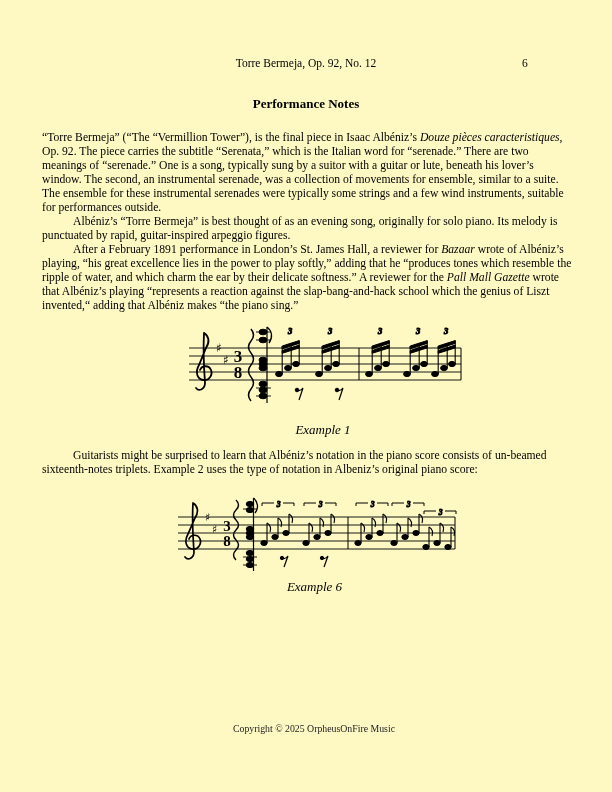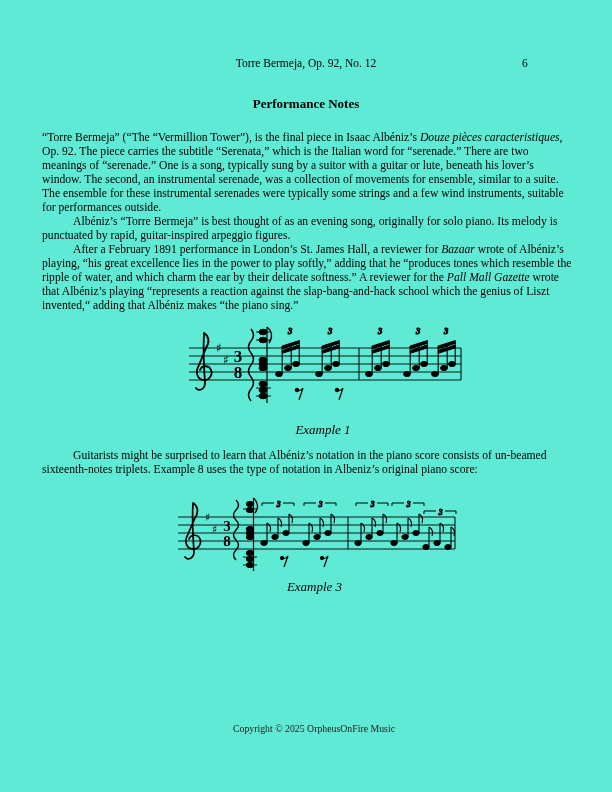--- a/index.html
+++ b/index.html
@@ -1,17 +1,17 @@
 <!DOCTYPE html>
 <html><head>
 <meta charset="utf-8">
 <style>
   html,body { margin:0; padding:0; background:#ffffff; }
   .page {
-    position:relative; width:612px; height:792px; background:#5eead4;
+    position:relative; width:612px; height:792px; background:#fef9c3;
     font-family:"Liberation Serif", serif; color:#000; overflow:hidden;
   }
   .running-header {
     position:absolute; top:57px; left:0; width:612px; text-align:center;
     font-size:11.5px;
   }
   .page-number { position:absolute; top:57px; left:522px; font-size:11.5px; }
   .doc-title {
     position:absolute; top:96px; left:0; width:612px; text-align:center;
     font-size:13px; font-weight:bold; margin:0;
@@ -158,21 +158,21 @@
         <g fill="#000" stroke="#000">
           <circle cx="114" cy="69" r="1.8"></circle>
           <path d="M120,67 Q117,71 114,69 M120,67 L116,79" fill="none" stroke-width="1.2"></path>
           <circle cx="154" cy="69" r="1.8"></circle>
           <path d="M160,67 Q157,71 154,69 M160,67 L156,79" fill="none" stroke-width="1.2"></path>
         </g>
       </svg>
       <figcaption class="ex-caption">Example 1</figcaption>
     </figure>
 
-    <p class="ind"><span>Guitarists might be surprised to learn that Albéniz’s notation in the piano score consists of un-beamed sixteenth-notes triplets. Example 8 uses the type of notation in Albeniz’s original piano score:</span></p>
+    <p class="ind"><span>Guitarists might be surprised to learn that Albéniz’s notation in the piano score consists of un-beamed sixteenth-notes triplets. Example 2 uses the type of notation in Albeniz’s original piano score:</span></p>
 
     <figure class="fig-ex2">
       <svg width="285" height="78" viewBox="0 0 285 78">
 
         <g stroke="#000" stroke-width="0.9">
           <line x1="6" y1="22" x2="283" y2="22"></line>
             <line x1="6" y1="30" x2="283" y2="30"></line>
           <line x1="6" y1="38" x2="283" y2="38"></line>
             <line x1="6" y1="46" x2="283" y2="46"></line>
           <line x1="6" y1="54" x2="283" y2="54"></line>
@@ -267,18 +267,18 @@
           </g>
         </g>
 
         <g fill="#000" stroke="#000">
           <circle cx="110" cy="63" r="1.7"></circle>
           <path d="M116,61 Q113,65 110,63 M116,61 L112,72" fill="none" stroke-width="1.2"></path>
           <circle cx="150" cy="63" r="1.7"></circle>
           <path d="M156,61 Q153,65 150,63 M156,61 L152,72" fill="none" stroke-width="1.2"></path>
         </g>
       </svg>
-      <figcaption class="ex-caption">Example 3</figcaption>
+      <figcaption class="ex-caption">Example 6</figcaption>
     </figure>
   </div>
 
   <div class="footer">Copyright © 2025 OrpheusOnFire Music</div>
 </div>
 
 </body></html>

